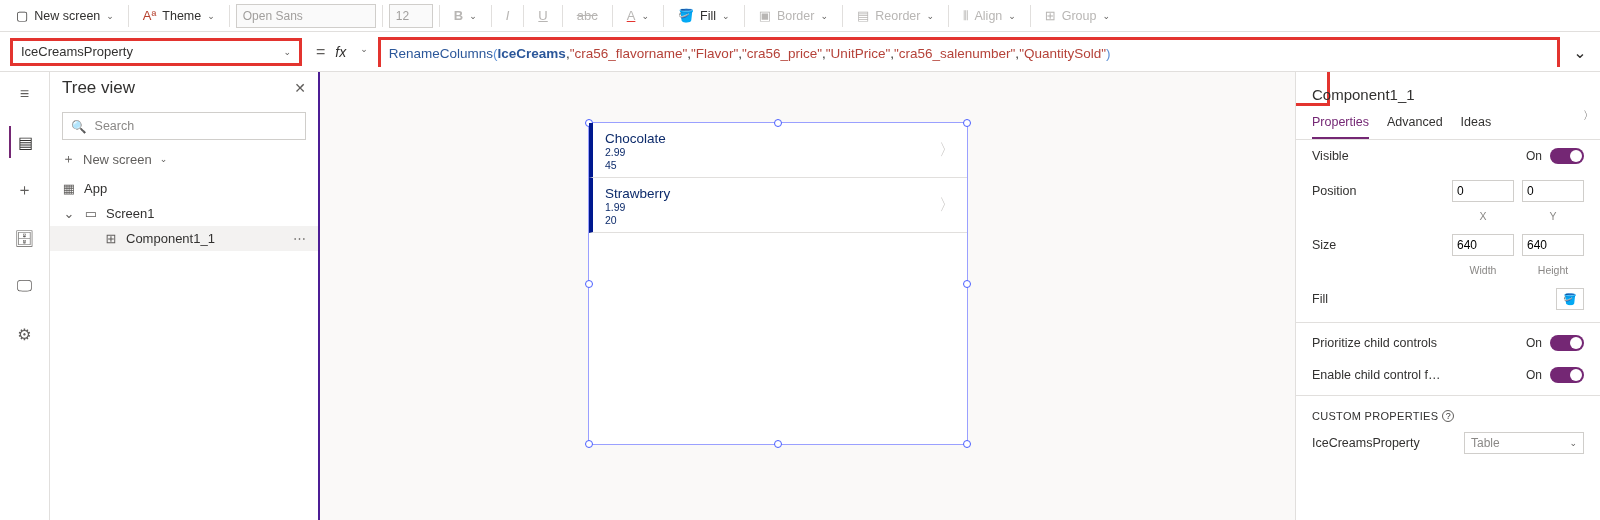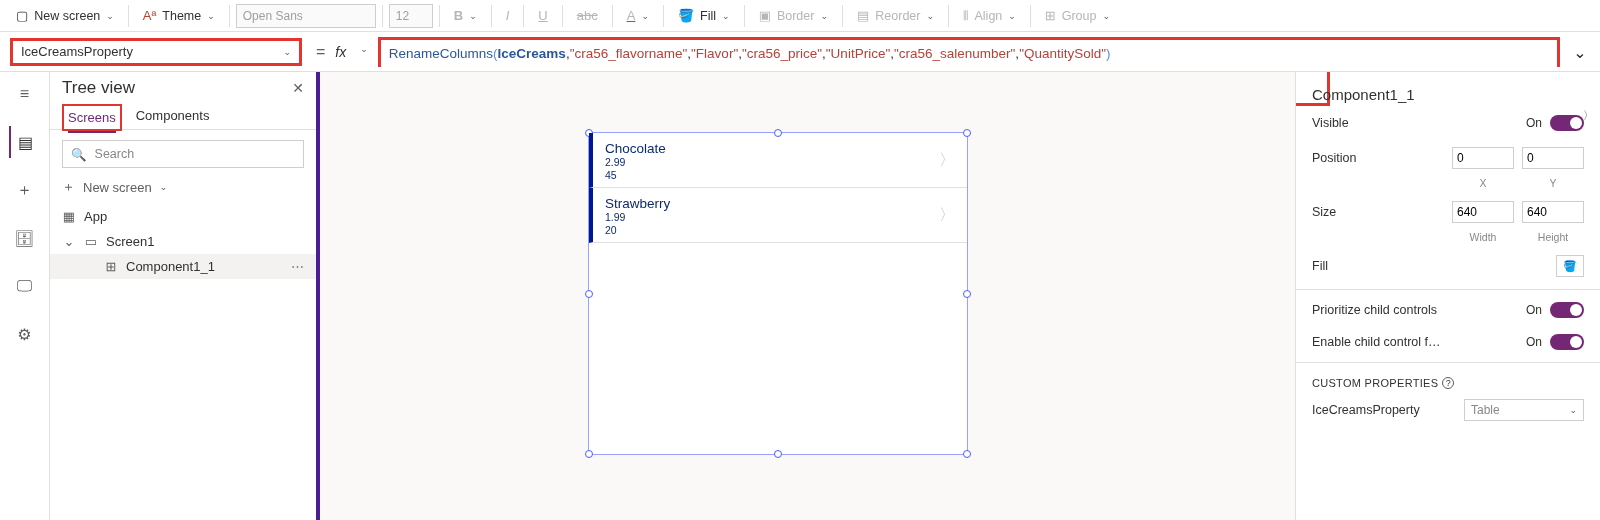--- a/index.html
+++ b/index.html
@@ -37,40 +37,40 @@
 
 
 .crumb-arrow { position:absolute; right: 6px; top: 108px; font-size: 11px; color:#605e5c;}
 
 
 .main-area { position: absolute; top: 72px; left: 0; right: 0; bottom: 0; display: flex; }
 .left-rail { width: 50px; border-right: 1px solid #e1dfdd; display: flex; flex-direction: column; align-items: center; padding-top: 6px; gap: 16px; }
 .rail-item { width: 32px; height: 32px; display: flex; align-items: center; justify-content: center; color: #605e5c; font-size: 16px; cursor: pointer; }
 .rail-item.active { border-left: 2px solid #742774; color:#323130; }
 
-.tree-panel { width: 270px; border-right: 4px solid #4c1d95; display:flex; flex-direction:column; position:relative;}
+.tree-panel { width: 270px; border-right: 2px solid #4c1d95; display:flex; flex-direction:column; position:relative;}
 .tree-header { display:flex; align-items:center; justify-content:space-between; padding: 6px 12px 4px 12px; }
 .tree-title { font-size: 17px; font-weight: 400; }
 .tree-close { font-size: 14px; color:#605e5c; cursor:pointer;}
 .tree-tabs { display:flex; gap:14px; padding: 0 12px; border-bottom:1px solid #e1dfdd; }
 .tree-tab { font-size: 13px; padding: 6px 0; cursor:pointer; color:#323130; }
 .tree-tab.active { color:#742774; border-bottom: 2px solid #742774; }
 .screens-highlight { border: 2px solid #e3342f; padding: 2px 4px; position:relative; top:2px;}
 .tree-search { margin: 10px 12px; display:flex; align-items:center; gap:8px; border:1px solid #d0cecb; height:28px; padding:0 8px; font-size:12.5px; color:#8a8886;}
 .tree-newscreen { margin: 0 12px 8px; display:flex; align-items:center; gap:8px; font-size:13px; color:#605e5c; cursor:pointer;}
 .tree-list { flex:1; }
 .tree-row { display:flex; align-items:center; gap:8px; padding:5px 12px; font-size:13px; cursor:pointer;}
 .tree-row.sel { background:#f3f2f1; }
 .tree-row .tic { font-size:13px; color:#605e5c; width:14px; text-align:center;}
 .tree-row .more { margin-left:auto; color:#605e5c;}
 .indent2 { padding-left: 54px; }
 
 
 .canvas-area { flex: 1; background: #faf9f8; position: relative; }
-.component-frame { position:absolute; left:268px; top: 50px; width: 380px; height: 323px; background:#fff; border: 1px solid #9aa0ff; margin-top: 10px; }
+.component-frame { position:absolute; left:268px; top: 50px; width: 380px; height: 323px; background:#fff; border: 1px solid #9aa0ff; }
 .sel-handle { width:8px; height:8px; border:1px solid #4a5fff; background:#fff; position:absolute; border-radius:50%;}
 .h-tl{top:-4px;left:-4px}.h-tr{top:-4px;right:-4px}.h-bl{bottom:-4px;left:-4px}.h-br{bottom:-4px;right:-4px}
 .h-tm{top:-4px;left:50%;transform:translateX(-50%)}
 .h-bm{bottom:-4px;left:50%;transform:translateX(-50%)}
 .h-ml{left:-4px;top:50%;transform:translateY(-50%)}
 .h-mr{right:-4px;top:50%;transform:translateY(-50%)}
 .gallery-item { border-bottom:1px solid #e1dfdd; padding:8px 12px 6px 12px; position:relative; border-left: 4px solid #00188f;}
 .gallery-item:nth-child(2){ border-left-color: transparent; }
 .g-title { font-size:13.5px; color:#0d2b6b; font-weight:400;}
 .g-sub { font-size: 10.5px; color: #0d2b6b; line-height:1.2;}
@@ -223,26 +223,20 @@
     <div class="rail-item">🗄</div>
     <div class="rail-item">🖵</div>
     <div class="rail-item">⚙</div>
   </div>
 
   <div class="tree-panel">
     <div class="tree-header">
       <span class="tree-title">Tree view</span>
       <span class="tree-close">✕</span>
     </div>
-    <div class="tree-tabs">
-      <span class="screens-highlight">
-        <span class="tree-tab active">Screens</span>
-      </span>
-      <span class="tree-tab">Components</span>
-    </div>
     <div class="tree-search">
       <span>🔍</span>
       <span>Search</span>
     </div>
     <div class="tree-newscreen">
       <span>＋</span>
       <span>New screen</span>
       <span class="chev">⌄</span>
     </div>
     <div class="tree-list">
@@ -284,20 +278,25 @@
         <div class="g-title">Strawberry</div>
         <div class="g-sub">1.99</div>
         <div class="g-sub">20</div>
         <div class="g-chev">〉</div>
       </div>
     </div>
   </div>
 
   <div class="props-panel">
     <div class="props-title">Component1_1</div>
+    <div class="props-tabs">
+      <div class="props-tab active">Properties</div>
+      <div class="props-tab">Advanced</div>
+      <div class="props-tab">Ideas</div>
+    </div>
 
     <div class="prop-row">
       <span>Visible</span>
       <div class="toggle-wrap">
           <span>On</span>
           <div class="toggle"></div>
         </div>
     </div>
 
     <div class="prop-row">

